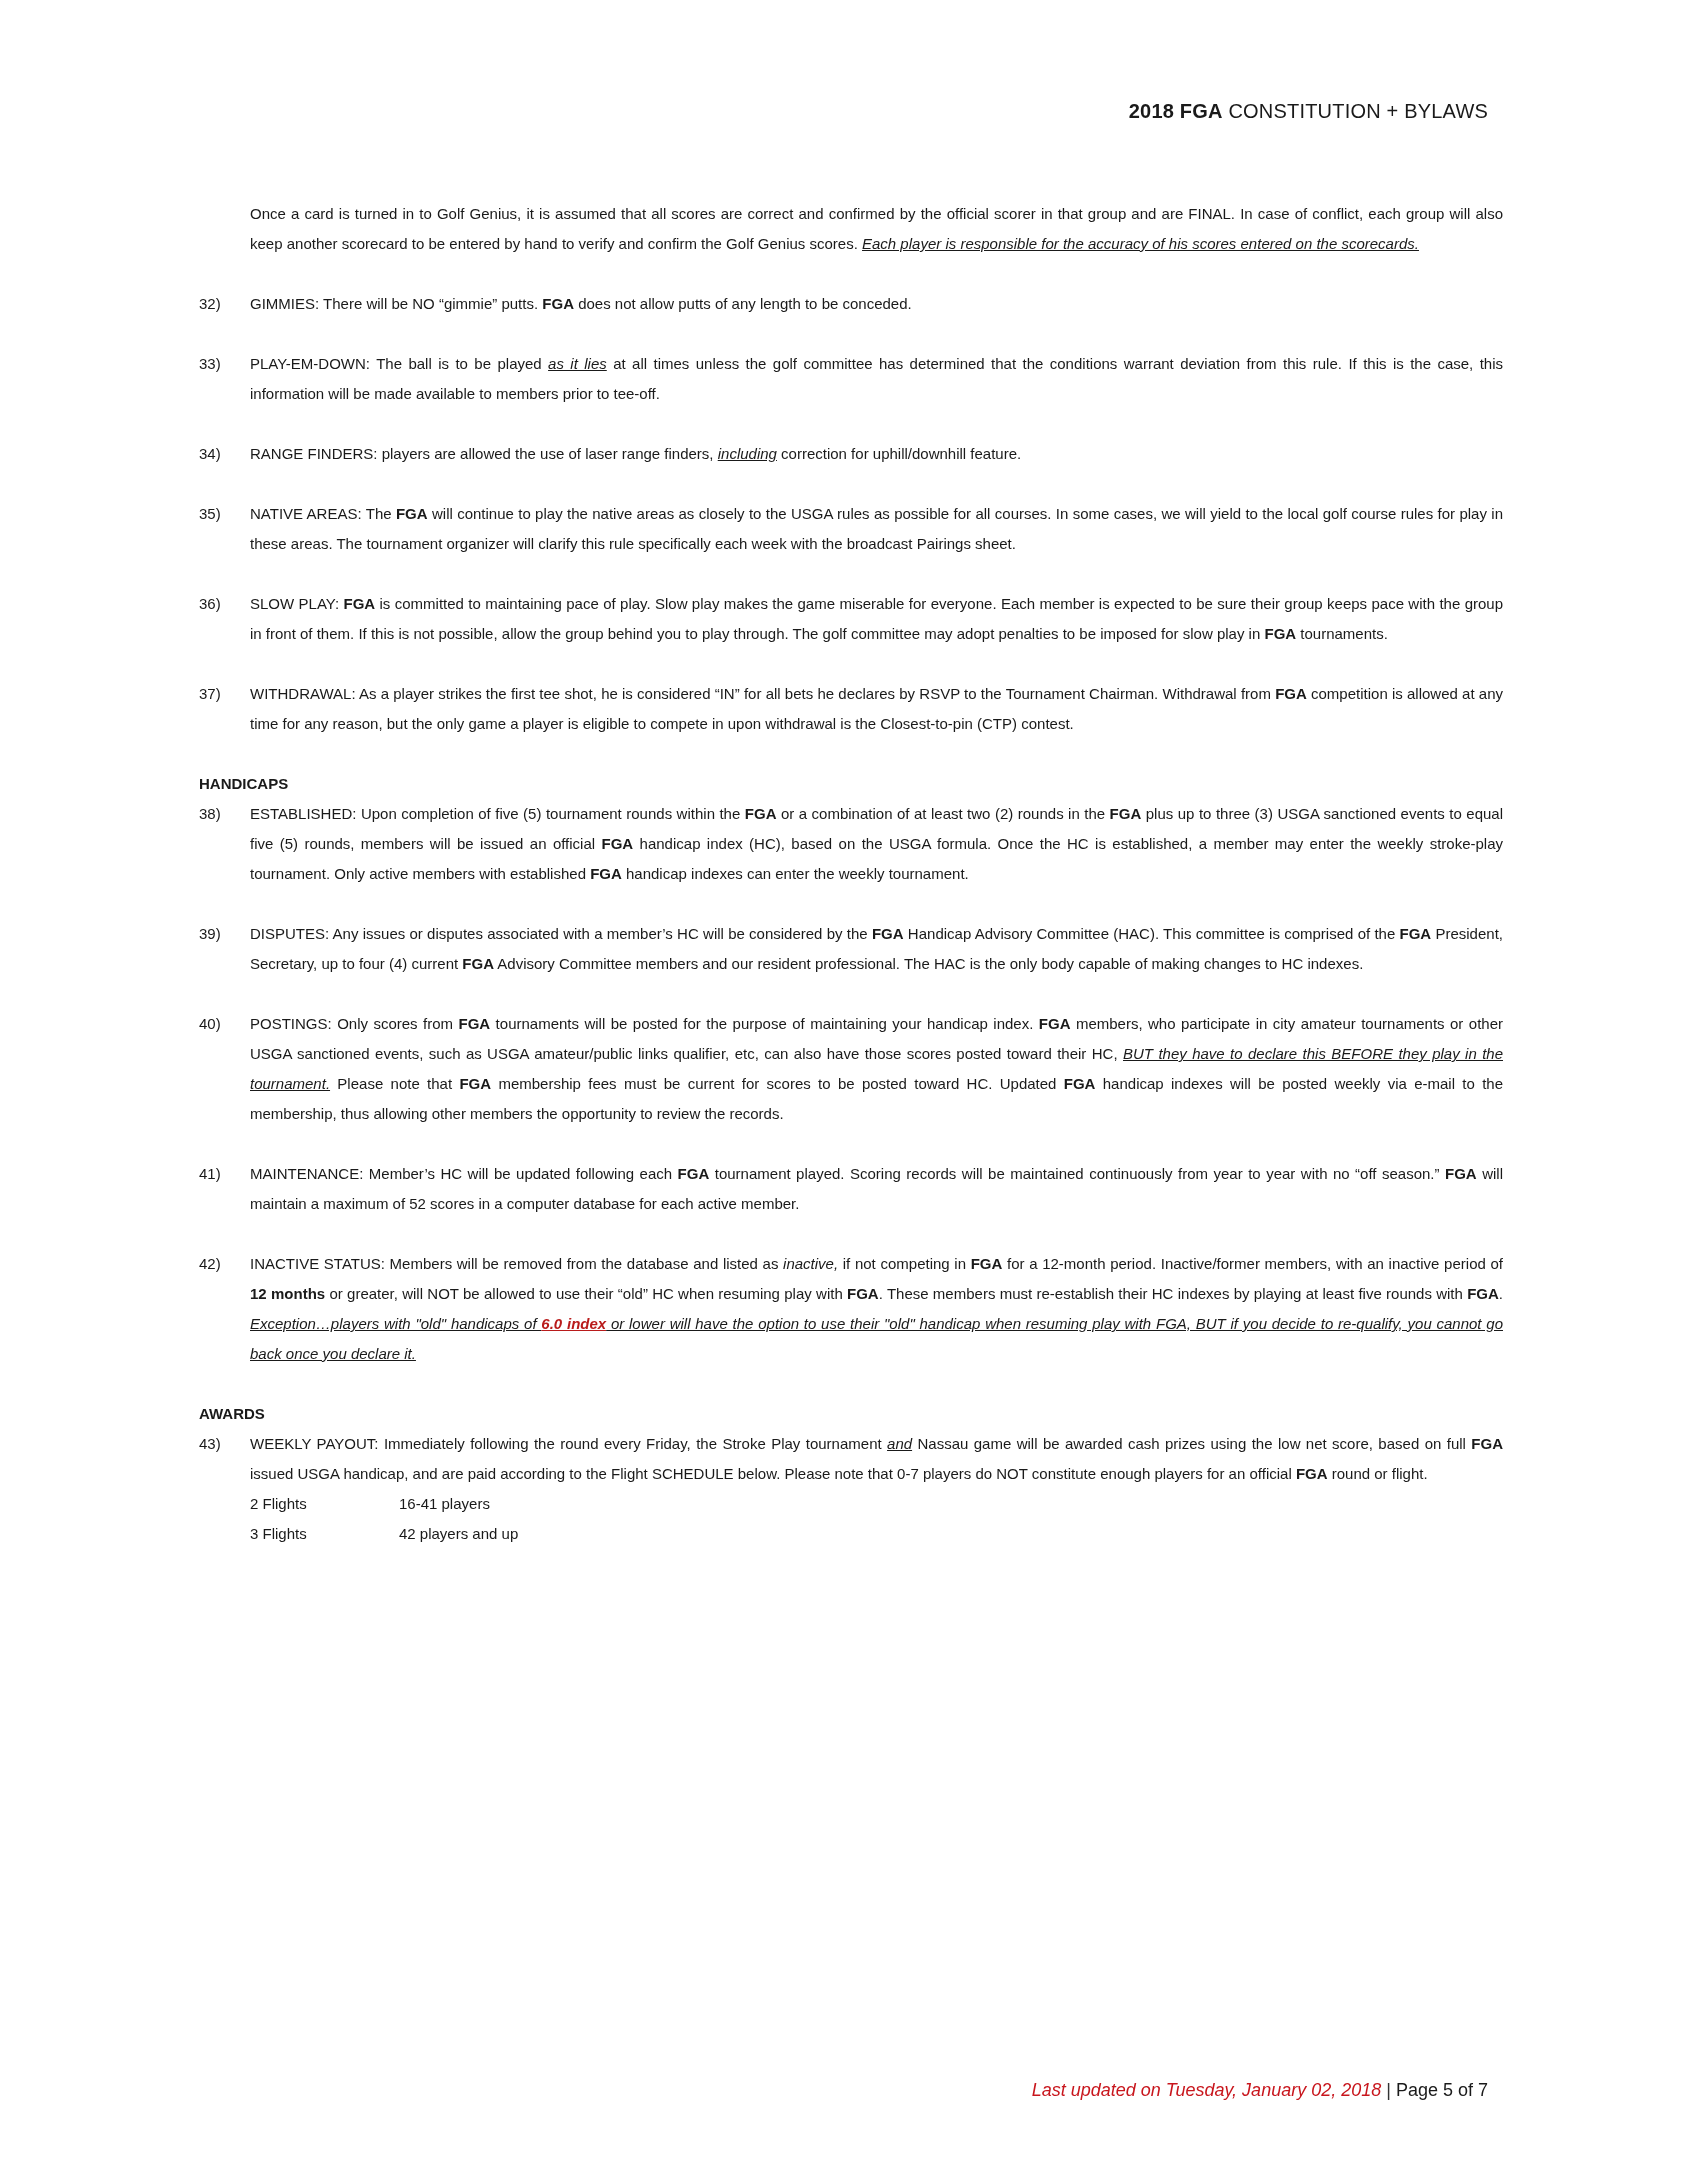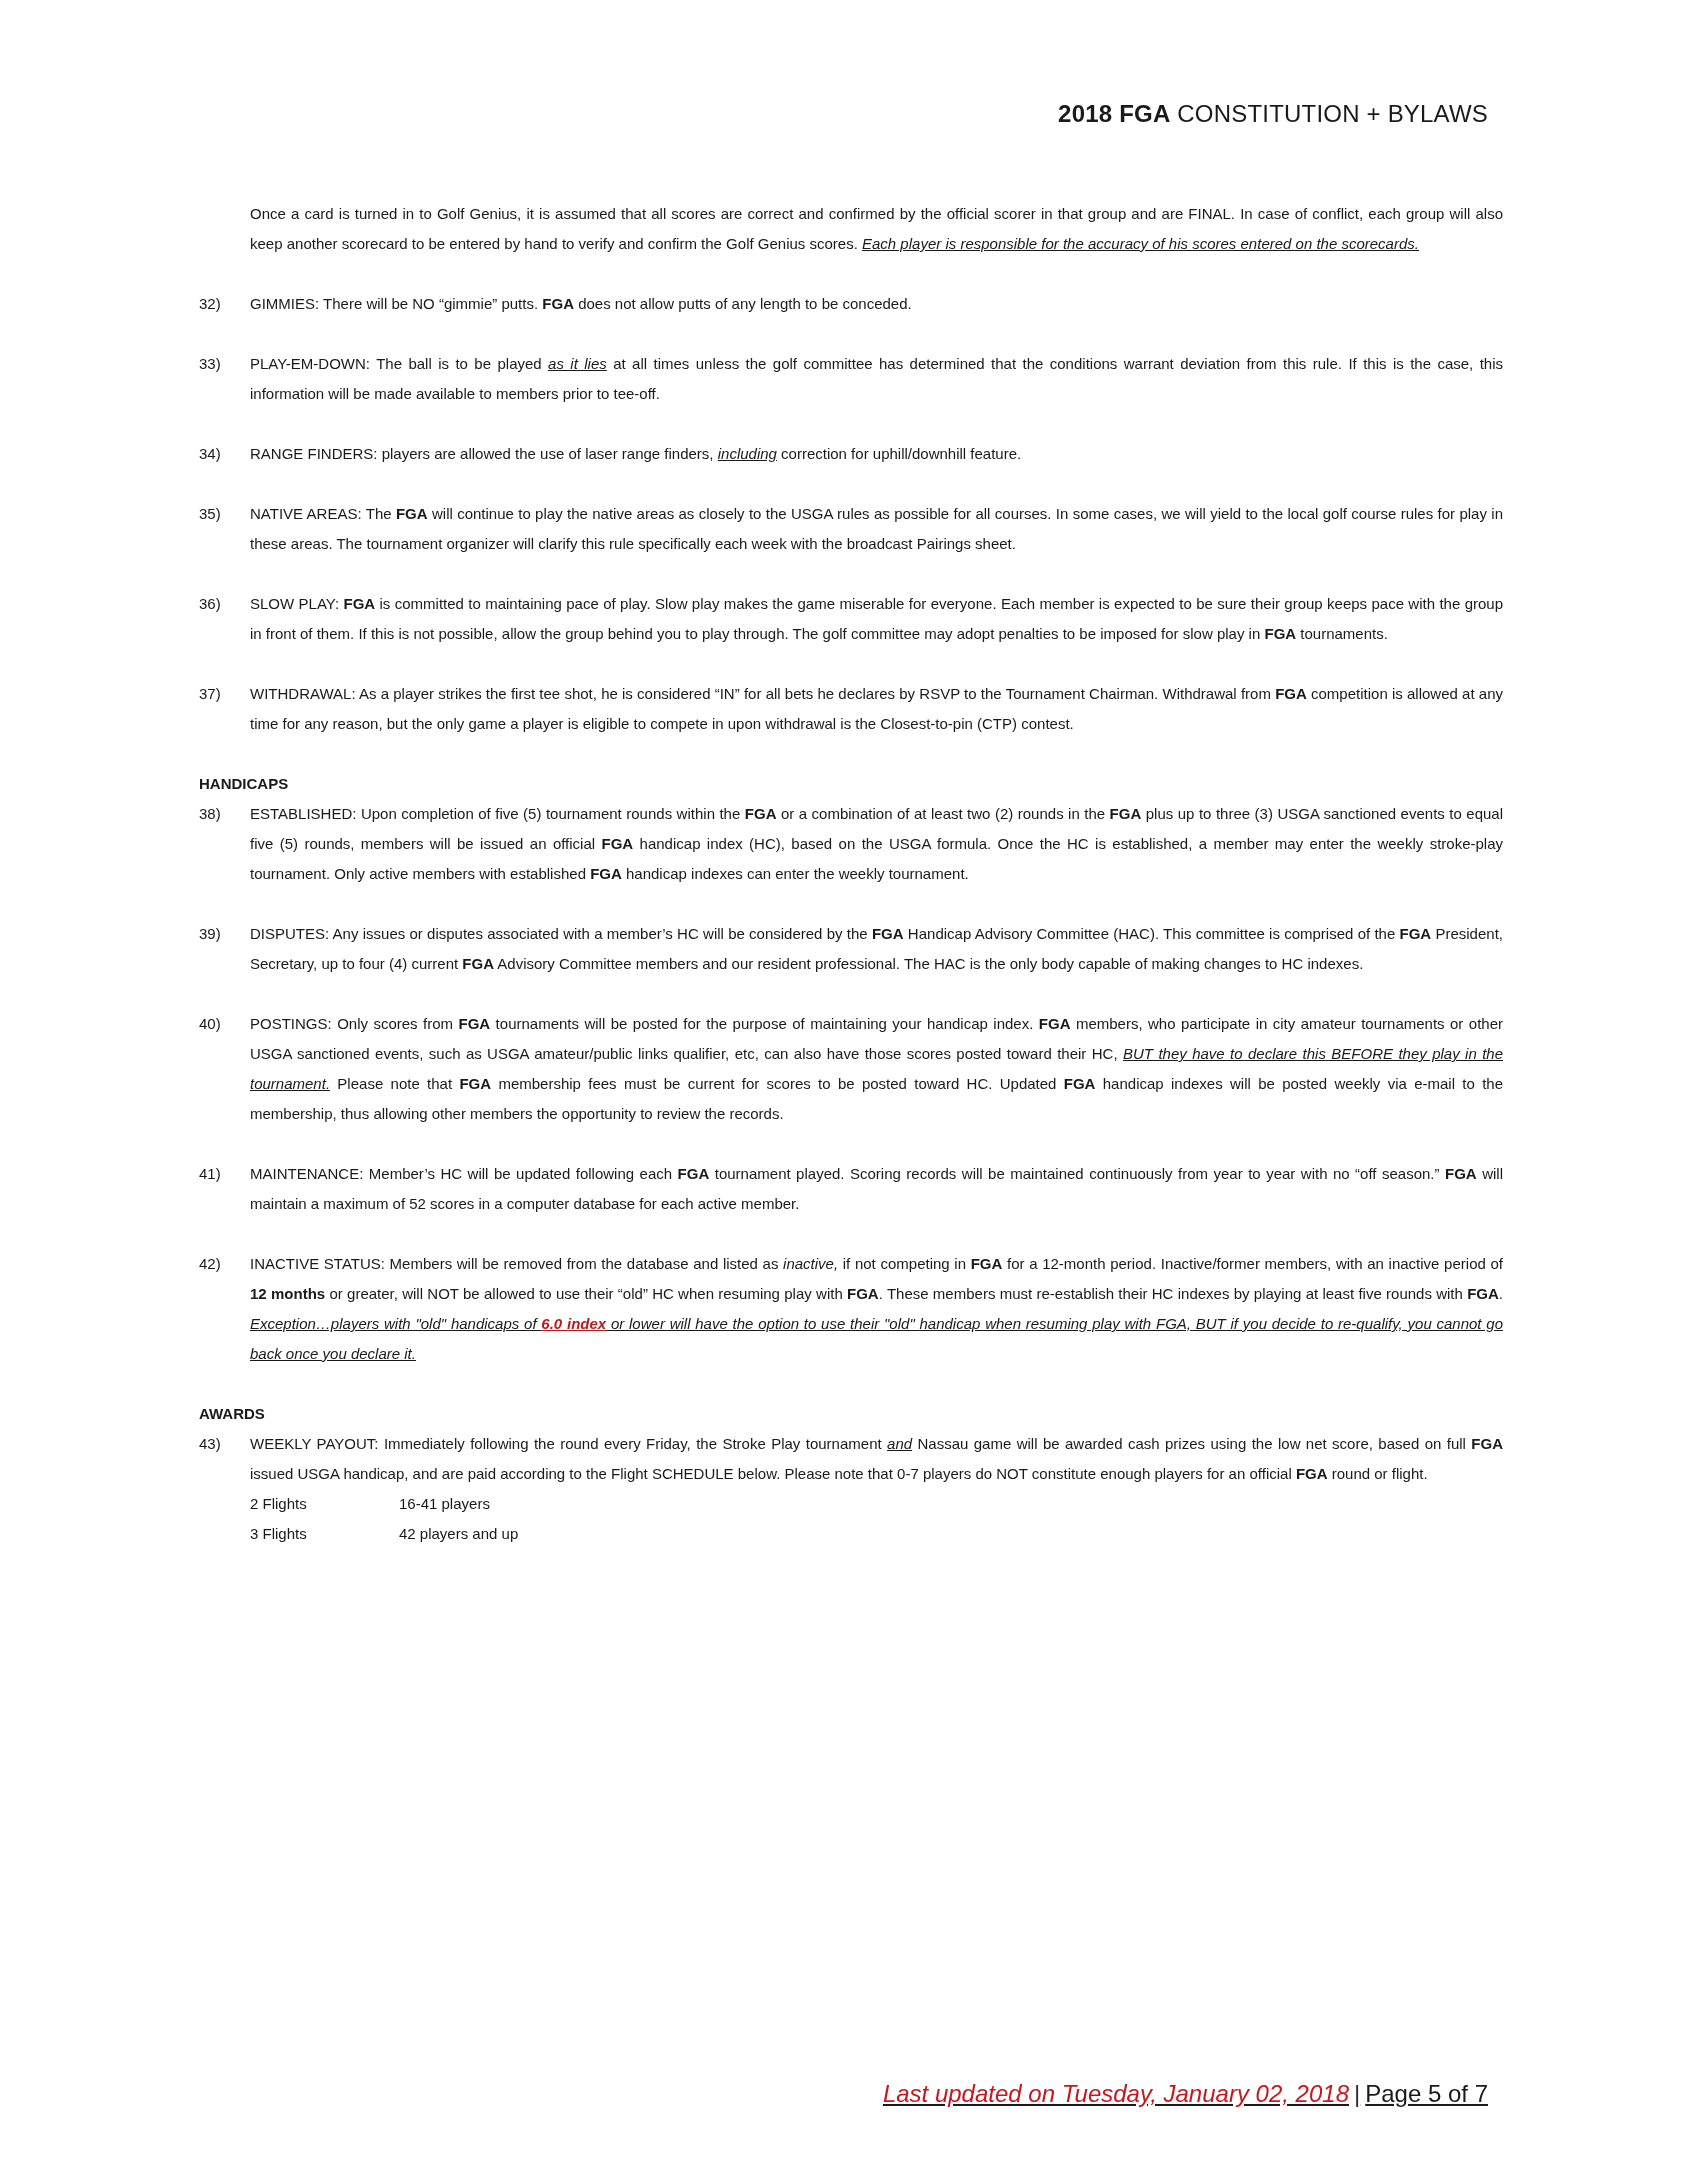--- a/index.html
+++ b/index.html
@@ -2,41 +2,41 @@
 <html style="font-size:13.5px"><head>
 <meta charset="utf-8">
 <style>
   html, body { margin: 0; padding: 0; background: #ffffff; }
   body {
     width: 1687px; height: 2183px; position: relative; overflow: hidden;
     font-family: "Liberation Sans", sans-serif; color: #1a1a1a;
   }
   .page-header {
     position: absolute; top: 100px; right: 199px;
-    font-size: 24px; letter-spacing: 0.2px;
+    font-size: 20px; letter-spacing: 0.2px;
   }
   .page-header b { font-weight: bold; }
   .content {
     position: absolute; left: 199px; top: 199px; width: 1304px;
     font-size: 15px; line-height: 30px;
   }
   .para { text-align: justify; padding-left: 51px; margin: 0 0 30px 0; }
   .item { position: relative; padding-left: 51px; text-align: justify; margin: 0 0 30px 0; }
   .item .num { position: absolute; left: 0; top: 0; }
   .section-title { font-weight: bold; margin: 0; }
   .fga { font-weight: bold; }
   .ul-it { font-style: italic; text-decoration: underline; }
   .it { font-style: italic; }
   .red { color: #b91c1c; font-weight: bold; }
   .bold { font-weight: bold; }
   .flight-table { margin-left: 51px; margin-top: -30px; }
   .flight-row { display: flex; }
   .flight-row .c1 { width: 149px; }
   .footer {
-    position: absolute; top: 2080px; right: 199px; font-size: 24px; text-decoration: underline;
+    position: absolute; top: 2080px; right: 199px; font-size: 18px;
   }
   .footer .updated { color: #c8161d; font-style: italic; }
   .footer .sep { color: #333; margin: 0 5px; }
 </style>
 </head>
 <body>
 
 <div class="page-header">
   <b>2018 FGA</b><span> CONSTITUTION + BYLAWS</span>
 </div>

